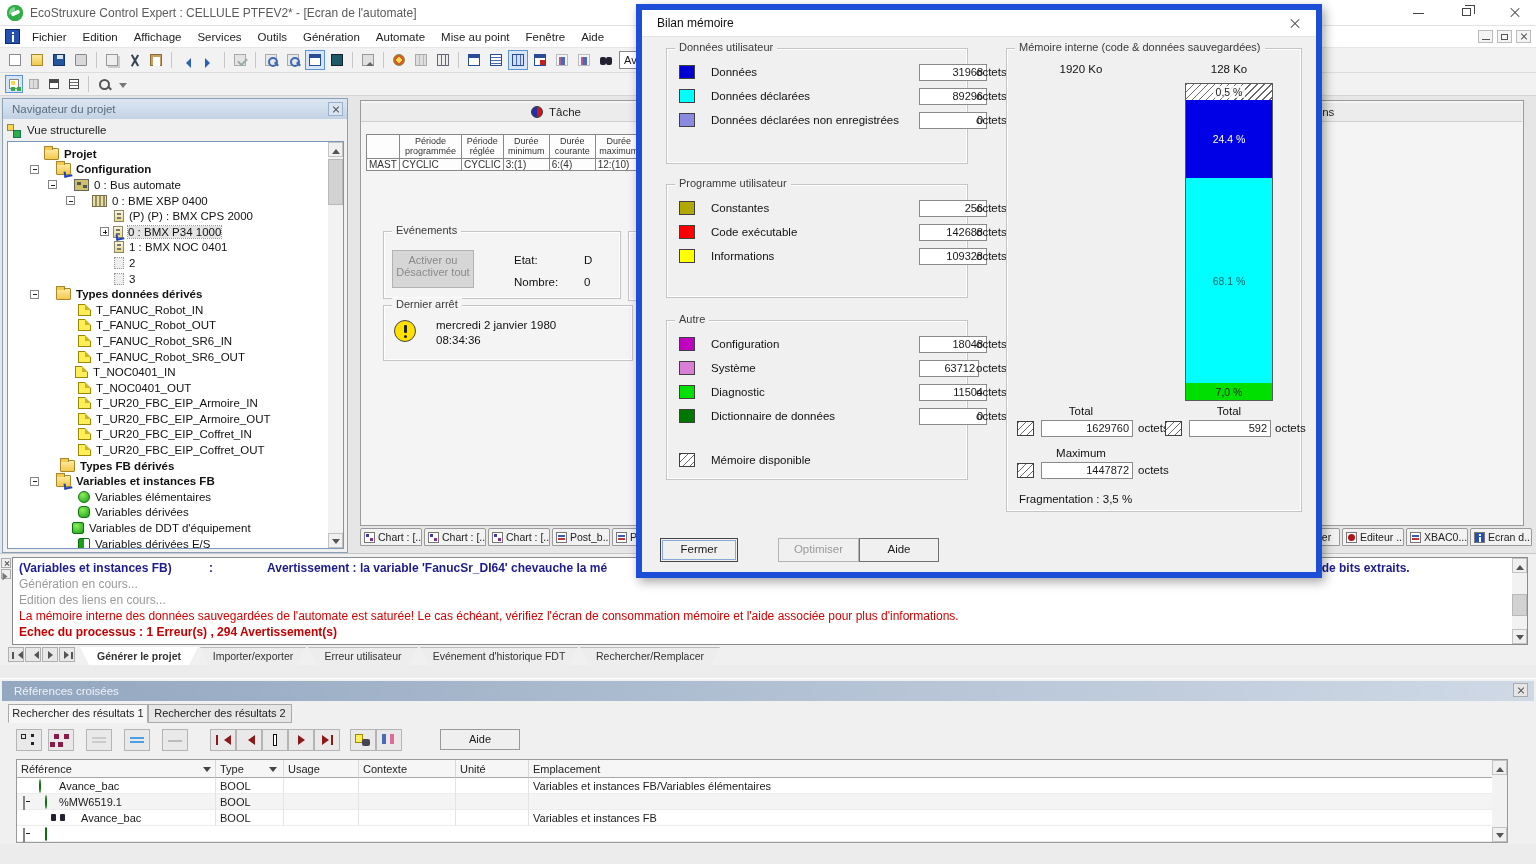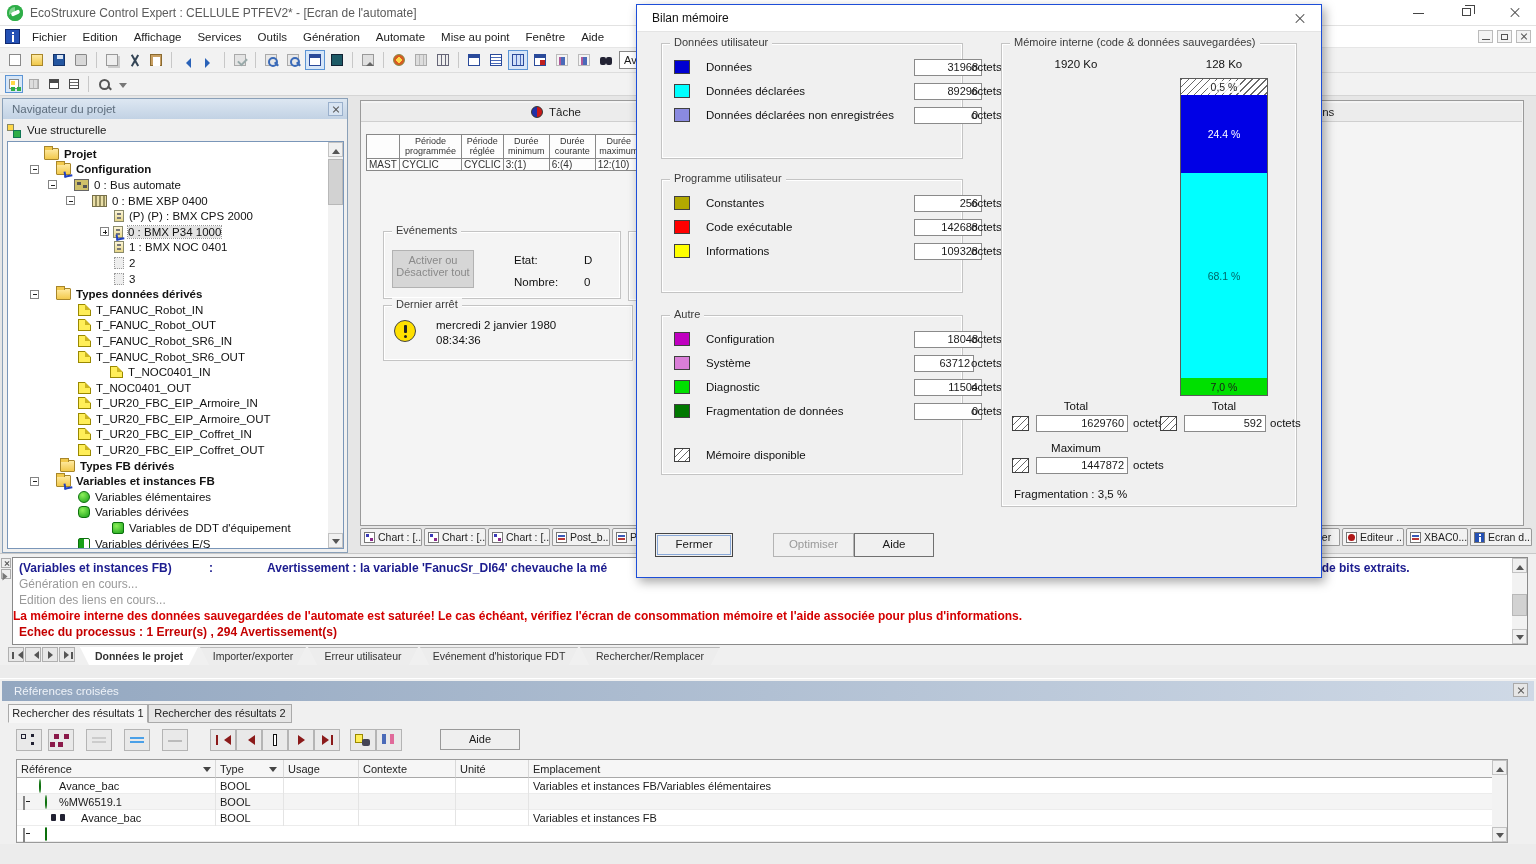--- a/index.html
+++ b/index.html
@@ -173,21 +173,21 @@
 .vrect{position:absolute;left:10px;top:4px;width:4px;height:12px;border:1px solid #111;background:#fff}
 .helpbtn{position:absolute;background:#efefef;border:1px solid #999;font-size:11px;text-align:center;padding-top:3px}
 
 .statusbar{position:absolute;left:0;top:845px;width:1536px;height:19px;background:#f0f0f0;border-top:1px solid #cfcfcf;font-size:11px}
 .badge{position:absolute;top:1px;height:16px;line-height:16px;padding:0 6px;white-space:nowrap}
 .bgreen{background:#0c9212;color:#fff}
 .byellow{background:#ffff00;color:#c00000;font-weight:bold}
 .bulb{position:absolute;width:9px;height:11px;border-radius:50% 50% 40% 40%;background:radial-gradient(circle at 40% 35%,#ffffa0,#f0d000);border:1px solid #888}
 .bulb:after{content:"";position:absolute;left:2px;bottom:-3px;width:4px;height:3px;background:#999}
 
-.dialog{position:absolute;left:636px;top:4px;width:686px;height:574px;background:#f0f0f0;border:1px solid #1d4ed8;box-shadow:3px 4px 10px rgba(0,0,0,.35)}
+.dialog{position:absolute;left:636px;top:4px;width:686px;height:574px;background:#f0f0f0;border:6px solid #1d4ed8;box-shadow:3px 4px 10px rgba(0,0,0,.35)}
 .dtitle{position:absolute;left:0;top:0;right:0;height:27px;background:#fff;border-bottom:1px solid #e4e4e4;font-size:12px;color:#111;line-height:27px;padding-left:15px}
 .dclose{position:absolute;right:6px;top:3px;width:30px;height:20px}
 .sw{position:absolute;width:16px;height:14px;border:1px solid #404040}
 .fld{position:absolute;height:17px;background:#fff;border:1px solid #8a8a8a;font-size:11px;text-align:right;padding:1px 3px 0 0}
 .lab{position:absolute;font-size:11.5px;color:#111;white-space:nowrap}
 .oct{position:absolute;font-size:11.5px;color:#111}
 .hatch{background-color:#fff;background-image:repeating-linear-gradient(135deg,#6a6a6a 0 1px,transparent 1px 5px)}
 .bar{position:absolute;border:1px solid #5a5a5a;background:#fff;display:flex;flex-direction:column}
 .seg{width:100%;display:flex;align-items:center;justify-content:center;font-size:10.5px;color:#1a1a1a;overflow:hidden}
 .seg-hatch{background-color:#fff;background-image:repeating-linear-gradient(135deg,#6a6a6a 0 1px,transparent 1px 5px)}
@@ -481,21 +481,21 @@
             <span class="tl">T_FANUC_Robot_OUT</span>
           </div>
         <div class="ti" style="padding-left:70px">
             <span class="ic ic-ddt"></span>
             <span class="tl">T_FANUC_Robot_SR6_IN</span>
           </div>
         <div class="ti" style="padding-left:70px">
             <span class="ic ic-ddt"></span>
             <span class="tl">T_FANUC_Robot_SR6_OUT</span>
           </div>
-        <div class="ti" style="padding-left:102px">
+        <div class="ti" style="padding-left:67px">
             <span class="ic ic-ddt"></span>
             <span class="tl">T_NOC0401_IN</span>
           </div>
         <div class="ti" style="padding-left:70px">
             <span class="ic ic-ddt"></span>
             <span class="tl">T_NOC0401_OUT</span>
           </div>
         <div class="ti" style="padding-left:70px">
             <span class="ic ic-ddt"></span>
             <span class="tl">T_UR20_FBC_EIP_Armoire_IN</span>
@@ -522,21 +522,21 @@
             <span class="tl b">Variables et instances FB</span>
           </div>
         <div class="ti" style="padding-left:70px">
             <span class="ic ic-vc"></span>
             <span class="tl">Variables élémentaires</span>
           </div>
         <div class="ti" style="padding-left:70px">
             <span class="ic ic-vr"></span>
             <span class="tl">Variables dérivées</span>
           </div>
-        <div class="ti" style="padding-left:104px">
+        <div class="ti" style="padding-left:64px">
             <span class="ic ic-vs"></span>
             <span class="tl">Variables de DDT d'équipement</span>
           </div>
         <div class="ti" style="padding-left:70px">
             <span class="ic ic-ves"></span>
             <span class="tl">Variables dérivées E/S</span>
           </div>
 
       </div>
 
@@ -598,21 +598,21 @@
           <div class="tri-down" style="left:1px;top:2px;border-top-color:#777;transform:rotate(-90deg)"></div>
         </div>
     </div>
     <div class="logbox">
       <span class="ll lnavy" style="left:6px;top:3px">(Variables et instances FB)</span>
       <span class="ll lnavy" style="left:196px;top:3px">:</span>
       <span class="ll lnavy" style="left:254px;top:3px">Avertissement : la variable 'FanucSr_DI64' chevauche la mé</span>
       <span class="ll lnavy" style="left:1298px;top:3px">u de bits extraits.</span>
       <span class="ll lgray" style="left:6px;top:19px">Génération en cours...</span>
       <span class="ll lgray" style="left:6px;top:35px">Edition des liens en cours...</span>
-      <span class="ll lred" style="left:0;top:51px;font-weight:bold">La mémoire interne des données sauvegardées de l'automate est saturée! Le cas échéant, vérifiez l'écran de consommation mémoire et l'aide associée pour plus d'informations.</span>
+      <span class="ll lred" style="left:6px;top:51px;font-weight:normal">La mémoire interne des données sauvegardées de l'automate est saturée! Le cas échéant, vérifiez l'écran de consommation mémoire et l'aide associée pour plus d'informations.</span>
       <span class="ll lredb" style="left:6px;top:67px">Echec du processus : 1 Erreur(s) , 294 Avertissement(s)</span>
 
       <div class="sbar" style="right:0;top:0;width:15px;height:100%">
         <div class="sbtn" style="top:0;right:0">
             <div class="tri-up"></div>
           </div>
         <div class="thumb" style="right:0;top:36px;width:15px;height:22px"></div>
         <div class="sbtn" style="bottom:0;right:0">
             <div class="tri-down"></div>
           </div>
@@ -626,21 +626,21 @@
       <div class="vcr" style="left:25px">
           <div class="vtri-l" style="border-right-color:#555;left:4px;top:3px;border-width:4px;border-right-width:5px"></div>
         </div>
       <div class="vcr" style="left:42px">
           <div class="vtri-r" style="border-left-color:#555;left:5px;top:3px;border-width:4px;border-left-width:5px"></div>
         </div>
       <div class="vcr" style="left:59px">
           <div class="vtri-r" style="border-left-color:#555;left:4px;top:3px;border-width:4px;border-left-width:5px"></div>
           <div class="vbar" style="left:11px;background:#555;top:4px;height:7px"></div>
         </div>
-      <div class="ltab active" style="left:80px;width:118px">Données le projet</div>
+      <div class="ltab active" style="left:80px;width:118px">Générer le projet</div>
       <div class="ltab" style="left:200px;width:106px">Importer/exporter</div>
       <div class="ltab" style="left:308px;width:110px">Erreur utilisateur</div>
       <div class="ltab" style="left:420px;width:158px">Evénement d'historique FDT</div>
       <div class="ltab" style="left:580px;width:140px">Rechercher/Remplacer</div>
     </div>
   </div>
 
   <div class="xref">
     <div class="xtitle">Références croisées</div>
     <div class="smallx" style="right:8px;top:4px;background:#e6e6e6;border-color:#aaa">
@@ -794,21 +794,21 @@
       <div class="sw" style="left:12px;top:16px;background:#c000c0"></div>
       <span class="lab" style="left:44px;top:17px">Configuration</span>
       <div class="fld" style="left:252px;top:15px;width:68px">18048</div>
       <div class="sw" style="left:12px;top:40px;background:#da7ed8"></div>
       <span class="lab" style="left:44px;top:41px">Système</span>
       <div class="fld" style="left:252px;top:39px;width:60px">63712</div>
       <div class="sw" style="left:12px;top:64px;background:#00e000"></div>
       <span class="lab" style="left:44px;top:65px">Diagnostic</span>
       <div class="fld" style="left:252px;top:63px;width:68px">11504</div>
       <div class="sw" style="left:12px;top:88px;background:#007800"></div>
-      <span class="lab" style="left:44px;top:89px">Fragmentation de données</span>
+      <span class="lab" style="left:44px;top:89px">Dictionnaire de données</span>
       <div class="fld" style="left:252px;top:87px;width:68px">0</div>
       <div class="sw hatch" style="left:12px;top:132px"></div>
       <span class="lab" style="left:44px;top:133px">Mémoire disponible</span>
     </div>
     <span class="oct" style="left:334px;top:328px">octets</span>
     <span class="oct" style="left:334px;top:352px">octets</span>
     <span class="oct" style="left:334px;top:376px">octets</span>
     <span class="oct" style="left:334px;top:400px">octets</span>
 
     <div class="grp" style="left:364px;top:38px;width:296px;height:464px">

